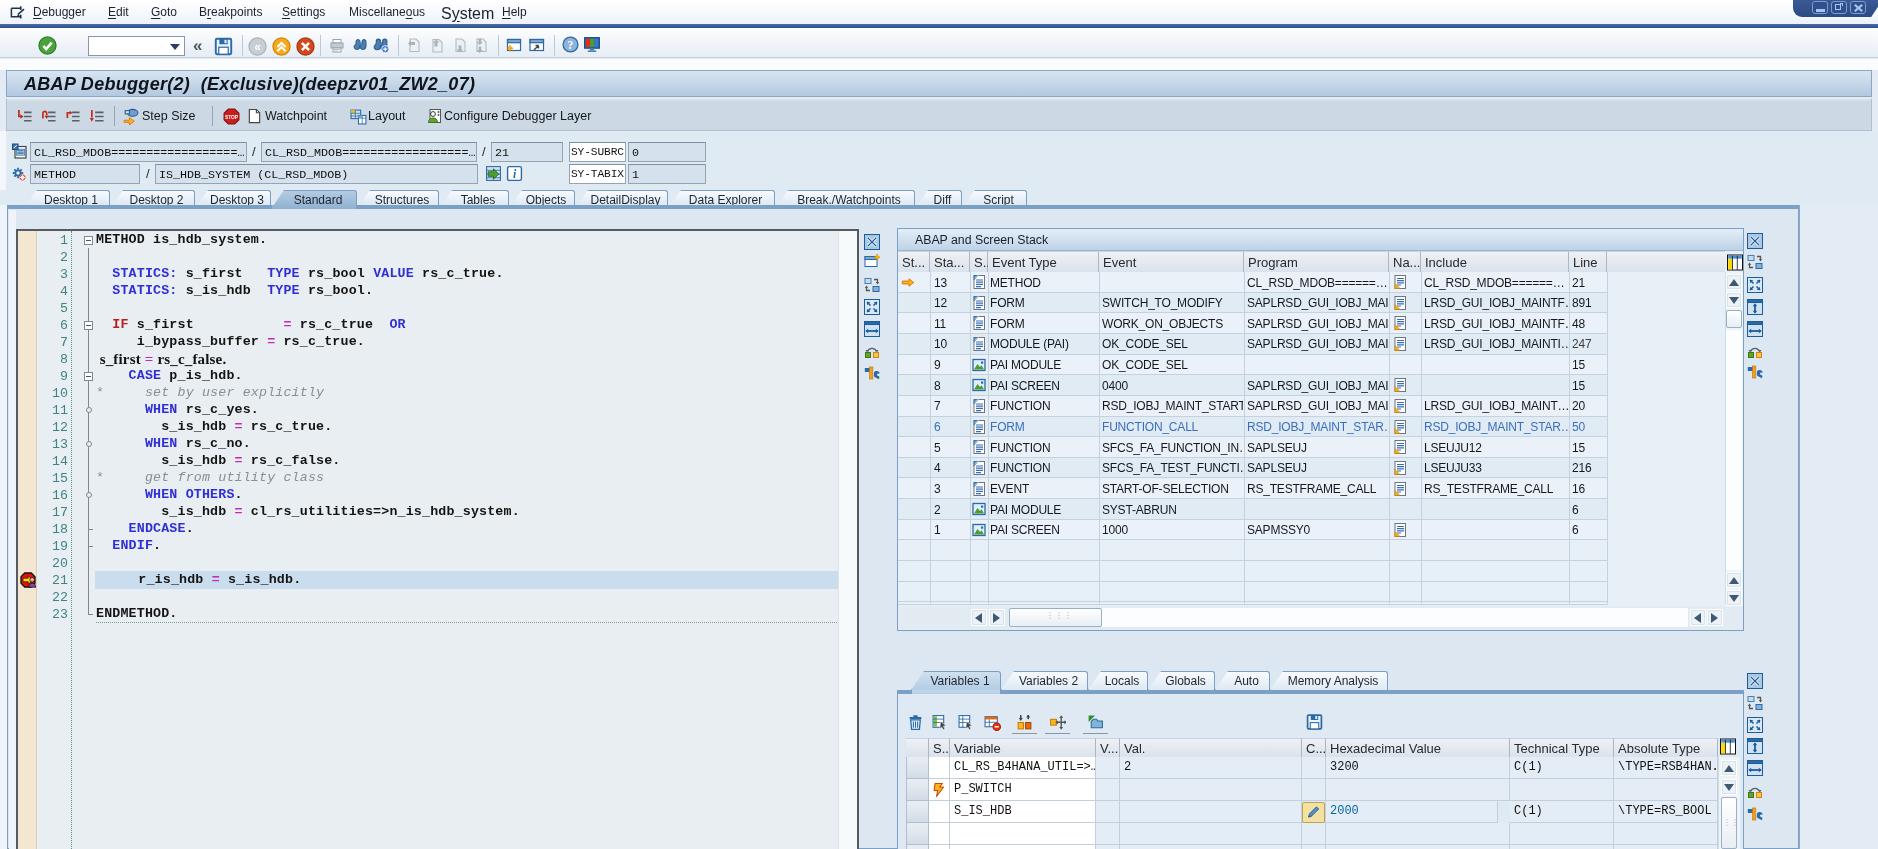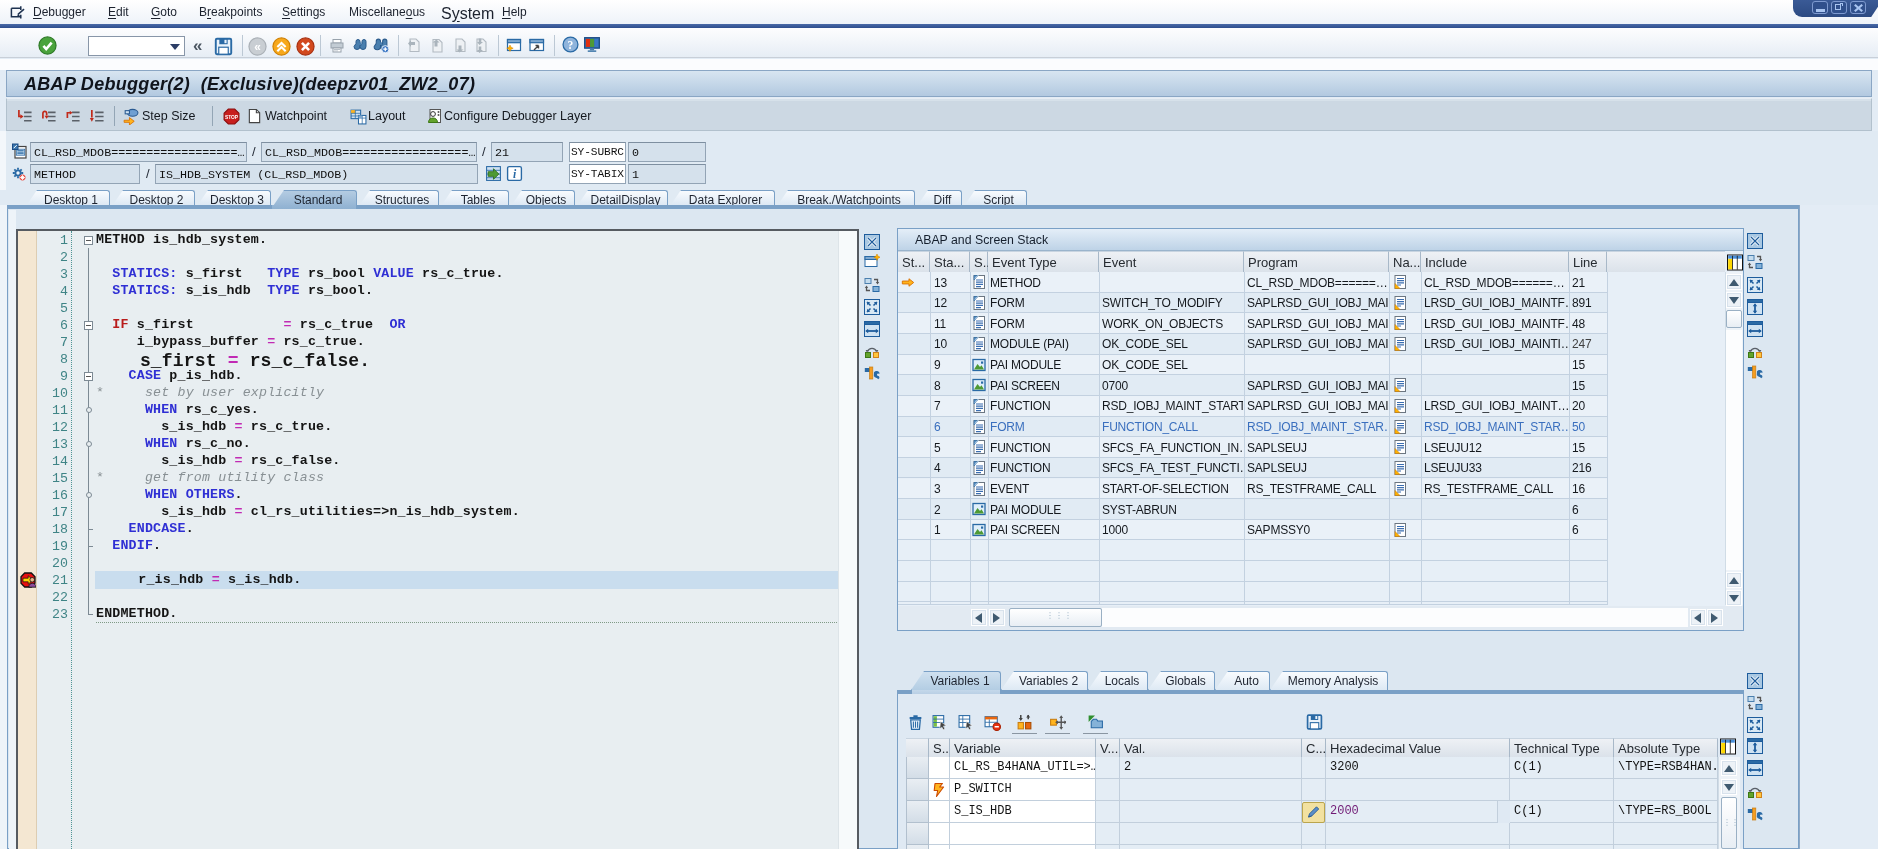--- a/index.html
+++ b/index.html
@@ -303,21 +303,21 @@
 <div class="mono" style="left:36px;top:555.5px;width:32px;text-align:right;color:#3f8486;font-size:13.3px;">20</div>
 <div class="mono" style="left:36px;top:572.5px;width:32px;text-align:right;color:#3f8486;font-size:13.3px;">21</div>
 <div class="mono" style="left:36px;top:589.5px;width:32px;text-align:right;color:#3f8486;font-size:13.3px;">22</div>
 <div class="mono" style="left:36px;top:606.5px;width:32px;text-align:right;color:#3f8486;font-size:13.3px;">23</div>
 </div>
 <div class="mono" style="left:96px;top:232.0px;font-size:13.3px;font-weight:bold;letter-spacing:0.17px;"><span style="color:#141414"><b>METHOD is_hdb_system.</b></span></div>
 <div class="mono" style="left:96px;top:266.0px;font-size:13.3px;font-weight:bold;letter-spacing:0.17px;"><span style="color:#141414">  </span><span style="color:#2f2fd4">STATICS:</span><span style="color:#141414"> s_first   </span><span style="color:#2f2fd4">TYPE</span><span style="color:#141414"> rs_bool </span><span style="color:#2f2fd4">VALUE</span><span style="color:#141414"> rs_c_true.</span></div>
 <div class="mono" style="left:96px;top:283.0px;font-size:13.3px;font-weight:bold;letter-spacing:0.17px;"><span style="color:#141414">  </span><span style="color:#2f2fd4">STATICS:</span><span style="color:#141414"> s_is_hdb  </span><span style="color:#2f2fd4">TYPE</span><span style="color:#141414"> rs_bool.</span></div>
 <div class="mono" style="left:96px;top:317.0px;font-size:13.3px;font-weight:bold;letter-spacing:0.17px;"><span style="color:#141414">  </span><span style="color:#b91c1c">IF</span><span style="color:#141414"> s_first           </span><span style="color:#c12ab4">=</span><span style="color:#141414"> rs_c_true  </span><span style="color:#2f2fd4">OR</span></div>
 <div class="mono" style="left:96px;top:334.0px;font-size:13.3px;font-weight:bold;letter-spacing:0.17px;"><span style="color:#141414">     i_bypass_buffer </span><span style="color:#c12ab4">=</span><span style="color:#141414"> rs_c_true.</span></div>
-<div class="mono" style="left:96px;top:351.0px;font-size:18px;font-weight:bold;letter-spacing:0.17px;"><span style="color:#141414">    s_first </span><span style="color:#c12ab4">=</span><span style="color:#141414"> rs_c_false.</span></div>
+<div class="mono" style="left:84px;top:351.0px;font-size:15px;font-weight:bold;letter-spacing:0.17px;font-family:Liberation Serif, serif;"><span style="color:#141414">    s_first </span><span style="color:#c12ab4">=</span><span style="color:#141414"> rs_c_false.</span></div>
 <div class="mono" style="left:96px;top:368.0px;font-size:13.3px;font-weight:bold;letter-spacing:0.17px;"><span style="color:#141414">    </span><span style="color:#2f2fd4">CASE</span><span style="color:#141414"> p_is_hdb.</span></div>
 <div class="mono" style="left:96px;top:385.0px;font-size:13.3px;font-weight:bold;letter-spacing:0.17px;"><span style="color:#889094"><span style="font-weight:normal">*     <i>set by user explicitly</i></span></span></div>
 <div class="mono" style="left:96px;top:402.0px;font-size:13.3px;font-weight:bold;letter-spacing:0.17px;"><span style="color:#141414">      </span><span style="color:#2f2fd4">WHEN</span><span style="color:#141414"> rs_c_yes.</span></div>
 <div class="mono" style="left:96px;top:419.0px;font-size:13.3px;font-weight:bold;letter-spacing:0.17px;"><span style="color:#141414">        s_is_hdb </span><span style="color:#c12ab4">=</span><span style="color:#141414"> rs_c_true.</span></div>
 <div class="mono" style="left:96px;top:436.0px;font-size:13.3px;font-weight:bold;letter-spacing:0.17px;"><span style="color:#141414">      </span><span style="color:#2f2fd4">WHEN</span><span style="color:#141414"> rs_c_no.</span></div>
 <div class="mono" style="left:96px;top:453.0px;font-size:13.3px;font-weight:bold;letter-spacing:0.17px;"><span style="color:#141414">        s_is_hdb </span><span style="color:#c12ab4">=</span><span style="color:#141414"> rs_c_false.</span></div>
 <div class="mono" style="left:96px;top:470.0px;font-size:13.3px;font-weight:bold;letter-spacing:0.17px;"><span style="color:#889094"><span style="font-weight:normal">*     <i>get from utility class</i></span></span></div>
 <div class="mono" style="left:96px;top:487.0px;font-size:13.3px;font-weight:bold;letter-spacing:0.17px;"><span style="color:#141414">      </span><span style="color:#2f2fd4">WHEN OTHERS</span><span style="color:#141414">.</span></div>
 <div class="mono" style="left:96px;top:504.0px;font-size:13.3px;font-weight:bold;letter-spacing:0.17px;"><span style="color:#141414">        s_is_hdb </span><span style="color:#c12ab4">=</span><span style="color:#141414"> cl_rs_utilities=&gt;n_is_hdb_system.</span></div>
 <div class="mono" style="left:96px;top:521.0px;font-size:13.3px;font-weight:bold;letter-spacing:0.17px;"><span style="color:#141414">    </span><span style="color:#2f2fd4">ENDCASE</span><span style="color:#141414">.</span></div>
@@ -465,21 +465,21 @@
 <div style="left:1424px;top:358.0999999999999px;color:#15191e;width:144px;overflow:hidden;font-size:12px;letter-spacing:-0.2px;"></div>
 <div style="left:1572px;top:358.0999999999999px;color:#15191e;font-size:12px;letter-spacing:-0.2px;">15</div>
 <div style="left:898px;top:375.2499999999999px;width:709px;height:20.65px;background:#e1ebf4;border-bottom:1px solid #c3d1e0;"></div>
 <div style="left:934px;top:378.7499999999999px;color:#15191e;font-size:12px;letter-spacing:-0.2px;">8</div>
 <svg style="left:971px;top:377.2499999999999px" width="16" height="16" viewBox="0 0 16 16">
     <rect x="2" y="2.5" width="12" height="11" fill="#dfeefa" stroke="#2a6aa5" stroke-width="1.3"></rect>
     <path d="M3 12.5L6.5 7l2.5 3 1.5-1.8 2.5 4.3z" fill="#4e9a34"></path>
     <rect x="10" y="4.5" width="2.2" height="2.2" fill="#2a6aa5"></rect>
   </svg>
 <div style="left:990px;top:378.7499999999999px;color:#15191e;font-size:12px;letter-spacing:-0.2px;">PAI SCREEN</div>
-<div style="left:1102px;top:378.7499999999999px;color:#15191e;width:141px;overflow:hidden;font-size:12px;letter-spacing:-0.2px;">0700</div>
+<div style="left:1102px;top:378.7499999999999px;color:#15191e;width:141px;overflow:hidden;font-size:12px;letter-spacing:-0.2px;">0400</div>
 <div style="left:1247px;top:378.7499999999999px;color:#15191e;width:141px;overflow:hidden;font-size:12px;letter-spacing:-0.2px;">SAPLRSD_GUI_IOBJ_MAI…</div>
 <svg style="left:1392px;top:377.2499999999999px" width="16" height="16" viewBox="0 0 16 16">
     <rect x="3" y="1.5" width="10.5" height="13" fill="#ffffff" stroke="#6b7682"></rect>
     <path d="M5 4.5h7M5 6.7h7M5 8.9h7M5 11h4" stroke="#3a6db0" stroke-width="1.2"></path>
     <path d="M3 14.5v-5l5 5z" fill="#ffb300" stroke="#c87d10" stroke-width="0.6"></path>
   </svg>
 <div style="left:1424px;top:378.7499999999999px;color:#15191e;width:144px;overflow:hidden;font-size:12px;letter-spacing:-0.2px;"></div>
 <div style="left:1572px;top:378.7499999999999px;color:#15191e;font-size:12px;letter-spacing:-0.2px;">15</div>
 <div style="left:898px;top:395.89999999999986px;width:709px;height:20.65px;background:#eaf1f8;border-bottom:1px solid #c3d1e0;"></div>
 <div style="left:934px;top:399.39999999999986px;color:#15191e;font-size:12px;letter-spacing:-0.2px;">7</div>
@@ -770,21 +770,21 @@
 <div class="mono" style="left:1614px;top:779px;width:104px;height:22px;background:#e4edf5;border-right:1px solid #c2cfdc;border-bottom:1px solid #c2cfdc;color:#111;padding:3px 0 0 4px;font-size:12px;overflow:hidden;"></div>
 <svg style="left:931px;top:782px" width="16" height="16" viewBox="0 0 16 16">
     <path d="M4 1.5h7.5L8.6 5h4L5.5 14.5l1.2-6H3.2z" fill="#ffb41e" stroke="#cc4a00" stroke-width="1.1" stroke-linejoin="round"></path>
   </svg>
 <div class="selcell" style="left:906px;top:801px;width:23px;height:22px;"></div>
 <div style="left:929px;top:801px;width:21px;height:22px;background:#ffffff;border-right:1px solid #c2cfdc;border-bottom:1px solid #c2cfdc;"></div>
 <div class="mono" style="left:950px;top:801px;width:146px;height:22px;background:#ffffff;border-right:1px solid #c2cfdc;border-bottom:1px solid #c2cfdc;color:#111;padding:3px 0 0 4px;font-size:12px;overflow:hidden;">S_IS_HDB</div>
 <div style="left:1096px;top:801px;width:24px;height:22px;background:#e4edf5;border-right:1px solid #c2cfdc;border-bottom:1px solid #c2cfdc;"></div>
 <div class="mono" style="left:1120px;top:801px;width:182px;height:22px;background:#e4edf5;border-right:1px solid #c2cfdc;border-bottom:1px solid #c2cfdc;color:#111;padding:3px 0 0 4px;font-size:12px;"></div>
 <div style="left:1302px;top:801px;width:24px;height:22px;background:#e4edf5;border-right:1px solid #c2cfdc;border-bottom:1px solid #c2cfdc;"></div>
-<div class="mono" style="left:1326px;top:801px;width:172px;height:22px;background:#e4edf5;border-right:1px solid #c2cfdc;border-bottom:1px solid #c2cfdc;color:#701a75;padding:3px 0 16px 4px;font-size:12px;">2000</div>
+<div class="mono" style="left:1326px;top:801px;width:172px;height:22px;background:#e4edf5;border-right:1px solid #c2cfdc;border-bottom:1px solid #c2cfdc;color:#0369a1;padding:3px 0 16px 4px;font-size:12px;">2000</div>
 <div class="mono" style="left:1510px;top:801px;width:104px;height:22px;background:#e4edf5;border-right:1px solid #c2cfdc;border-bottom:1px solid #c2cfdc;color:#111;padding:3px 0 0 4px;font-size:12px;">C(1)</div>
 <div class="mono" style="left:1614px;top:801px;width:104px;height:22px;background:#e4edf5;border-right:1px solid #c2cfdc;border-bottom:1px solid #c2cfdc;color:#111;padding:3px 0 0 4px;font-size:12px;overflow:hidden;">\TYPE=RS_BOOL</div>
 <div style="left:1302px;top:801.5px;width:23px;height:21px;background:#f2e1a0;border:1px solid #baa54e;border-radius:2px;"></div>
 <svg style="left:1305px;top:804px" width="17" height="16" viewBox="0 0 16 16">
     <path d="M3 13l1-3.2 7-7 2.2 2.2-7 7z" fill="#5b8fc9" stroke="#2a5a92" stroke-width="0.9"></path>
     <path d="M3 13l3.2-1" stroke="#2a5a92" stroke-width="0.9"></path>
   </svg>
 <div class="selcell" style="left:906px;top:823px;width:23px;height:22px;"></div>
 <div style="left:929px;top:823px;width:21px;height:22px;background:#ffffff;border-right:1px solid #c2cfdc;border-bottom:1px solid #c2cfdc;"></div>
 <div class="mono" style="left:950px;top:823px;width:146px;height:22px;background:#ffffff;border-right:1px solid #c2cfdc;border-bottom:1px solid #c2cfdc;color:#111;padding:3px 0 0 4px;font-size:12px;overflow:hidden;"></div>

